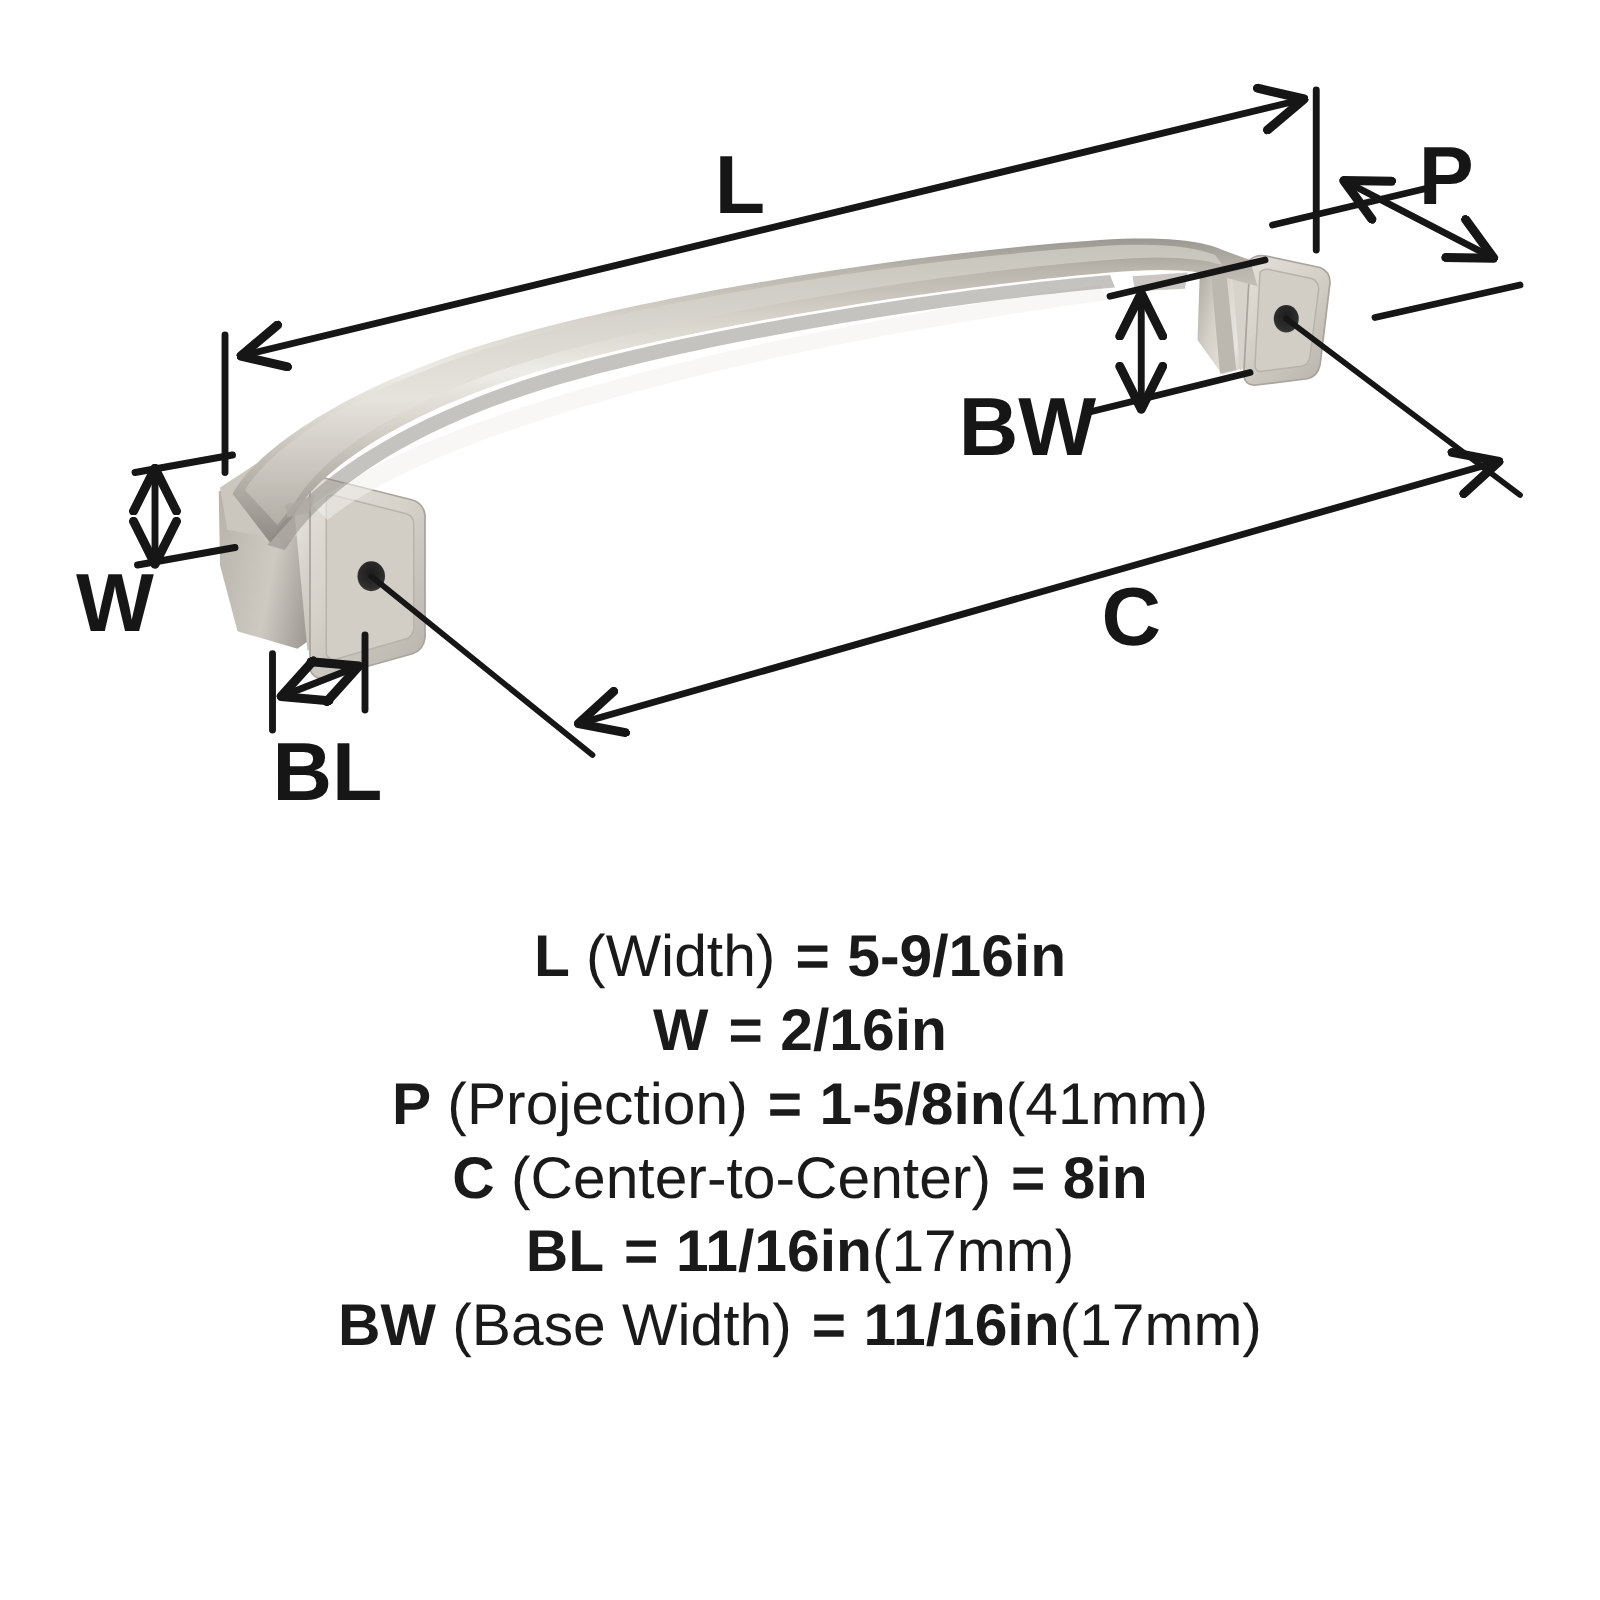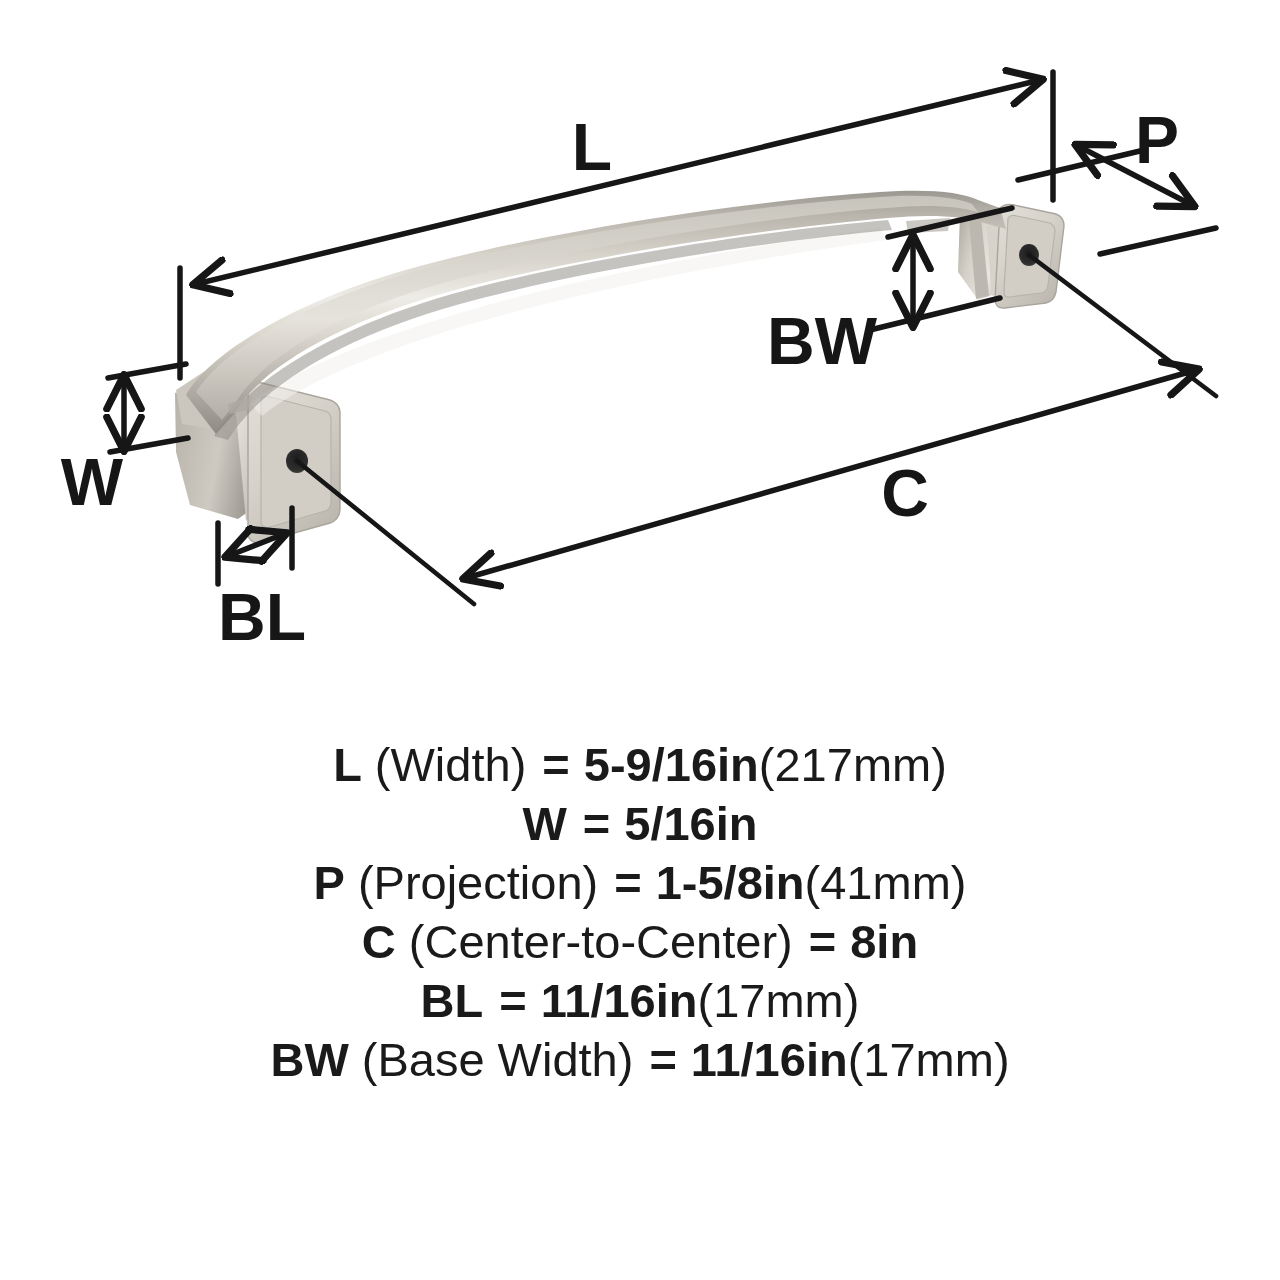--- a/index.html
+++ b/index.html
@@ -230,26 +230,25 @@
     <text class="dim-label" x="822" y="364" font-size="66" text-anchor="middle">BW</text>
   </svg>
 </div>
 
 <div id="spec-list">
   <div class="spec-row">
     <span class="spec-abbr">L</span>
     <span class="spec-name">(Width)</span>
     <span class="spec-eq">=</span>
     <span class="spec-value">5-9/16in</span>
-    <span class="spec-metric">(217mm)</span>
   </div>
   <div class="spec-row">
     <span class="spec-abbr">W</span>
     <span class="spec-eq">=</span>
-    <span class="spec-value">5/16in</span>
+    <span class="spec-value">2/16in</span>
   </div>
   <div class="spec-row">
     <span class="spec-abbr">P</span>
     <span class="spec-name">(Projection)</span>
     <span class="spec-eq">=</span>
     <span class="spec-value">1-5/8in</span>
     <span class="spec-metric">(41mm)</span>
   </div>
   <div class="spec-row">
     <span class="spec-abbr">C</span>

